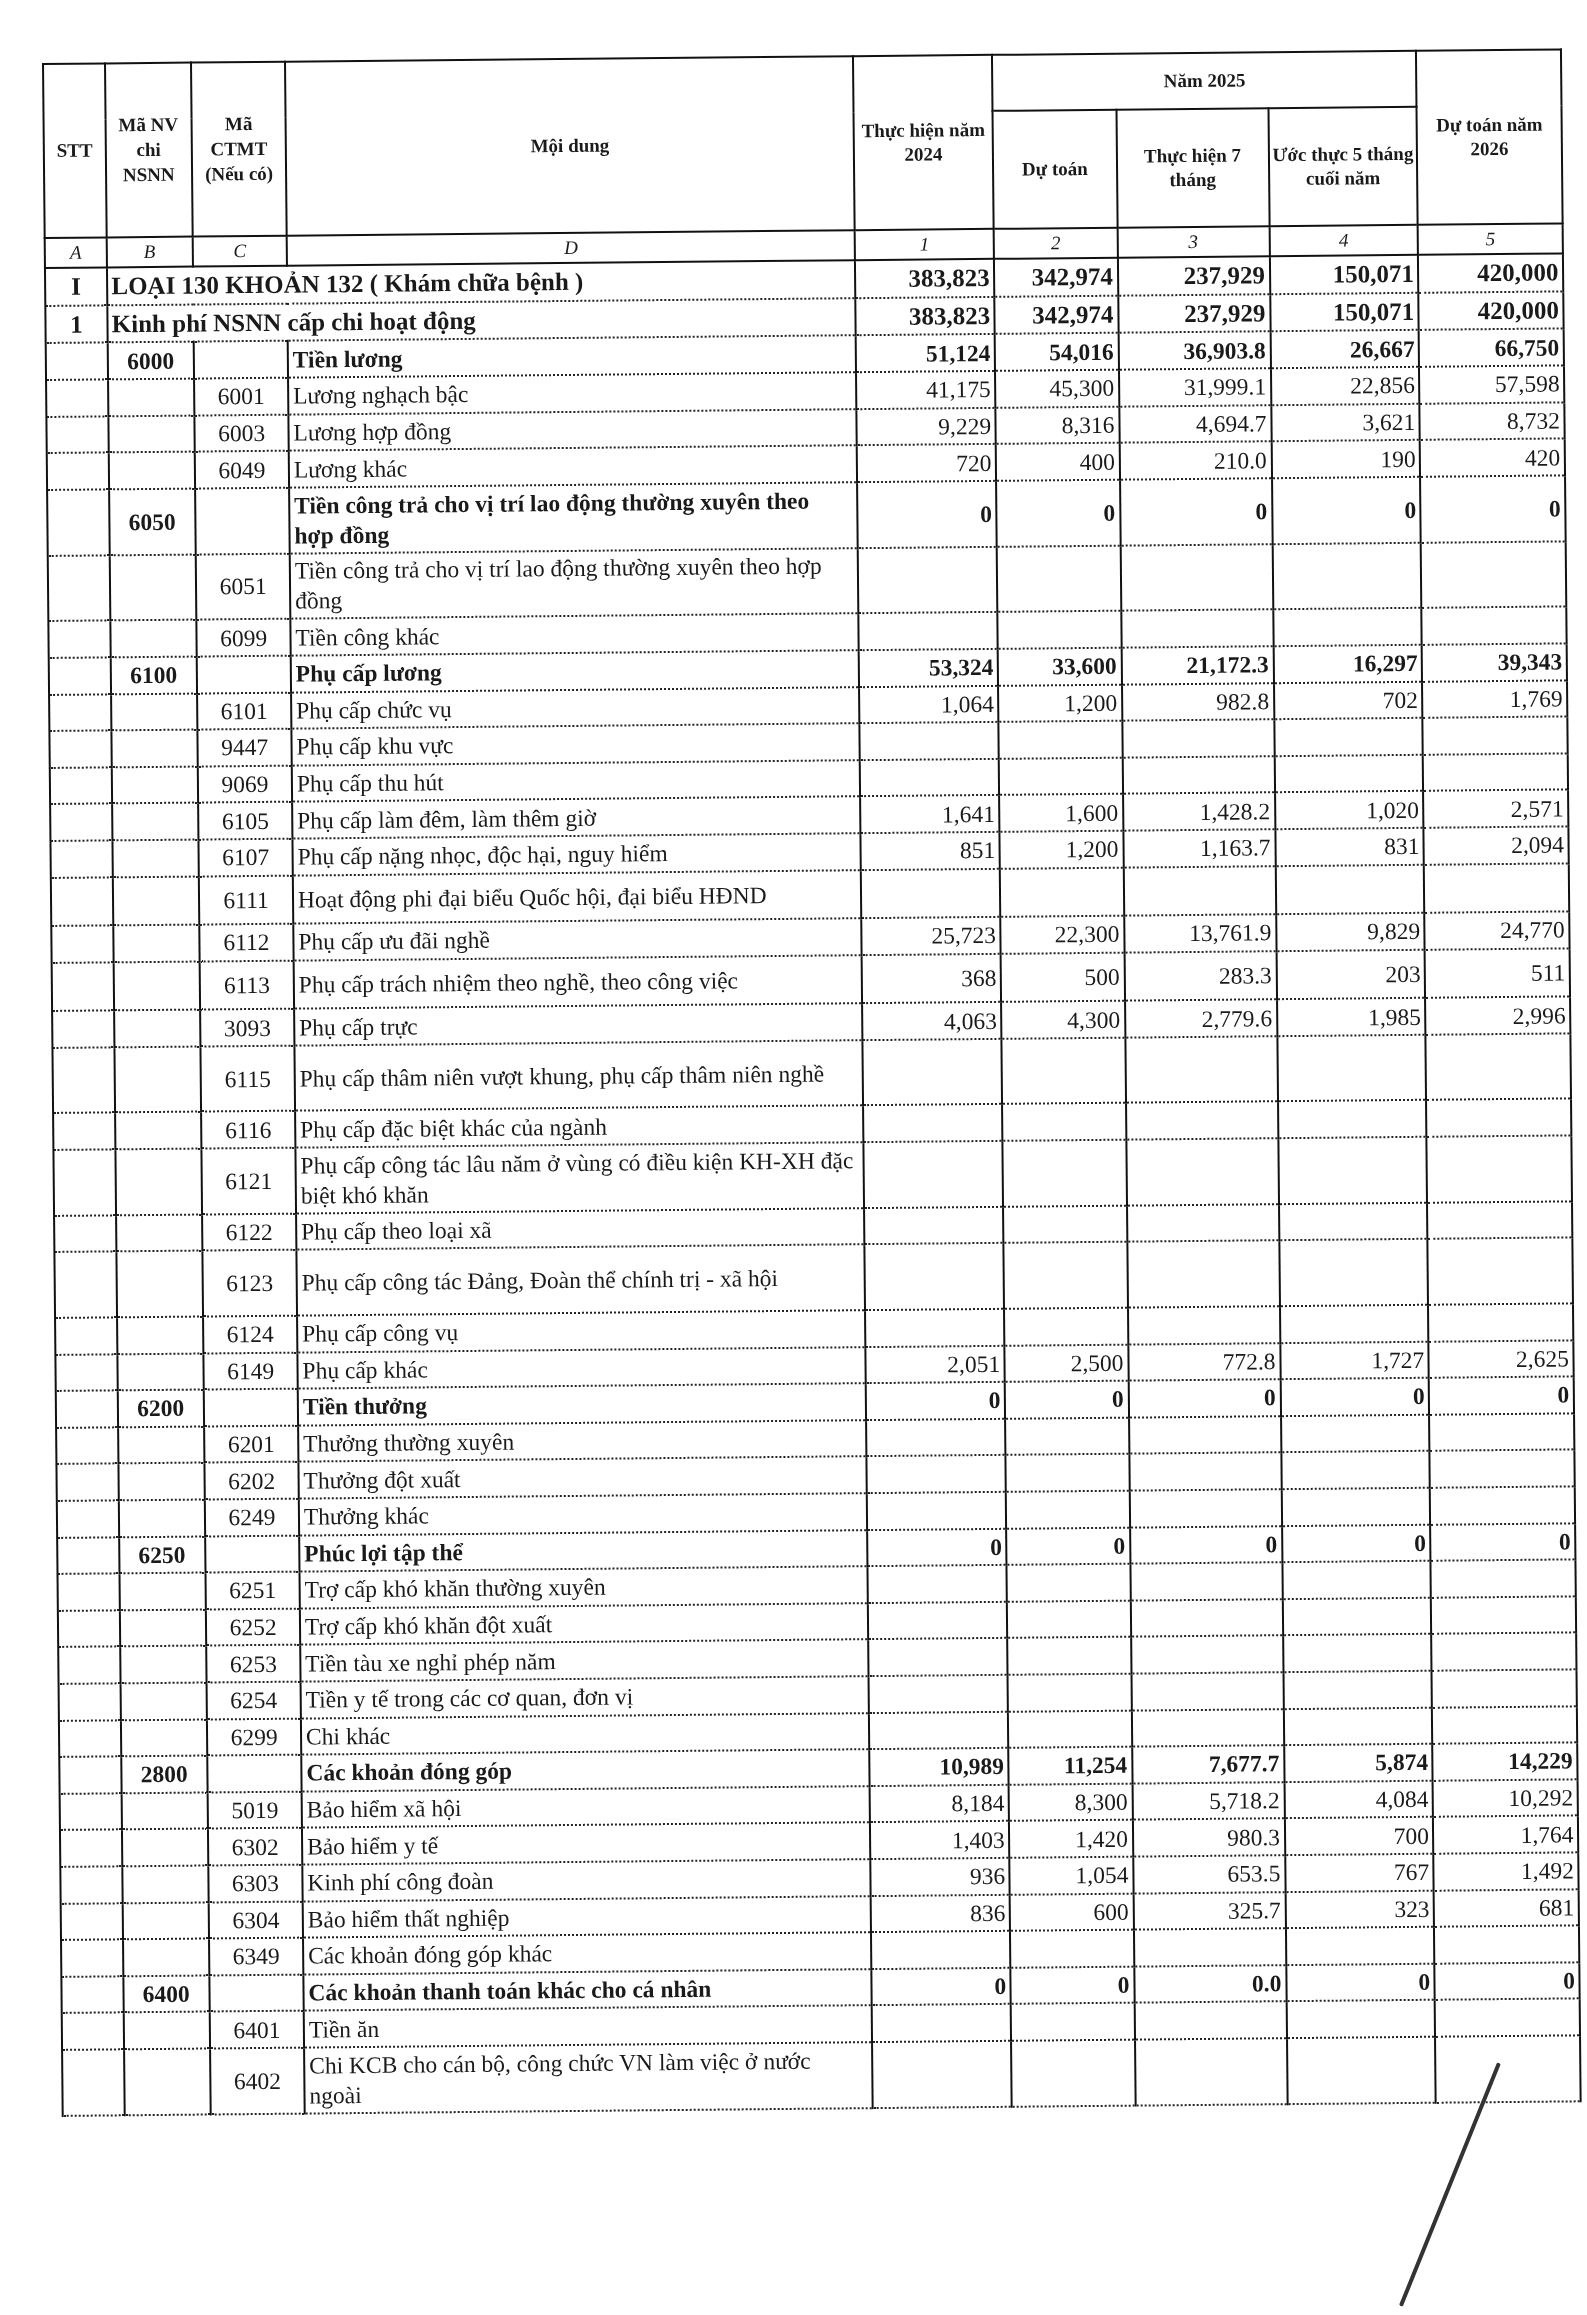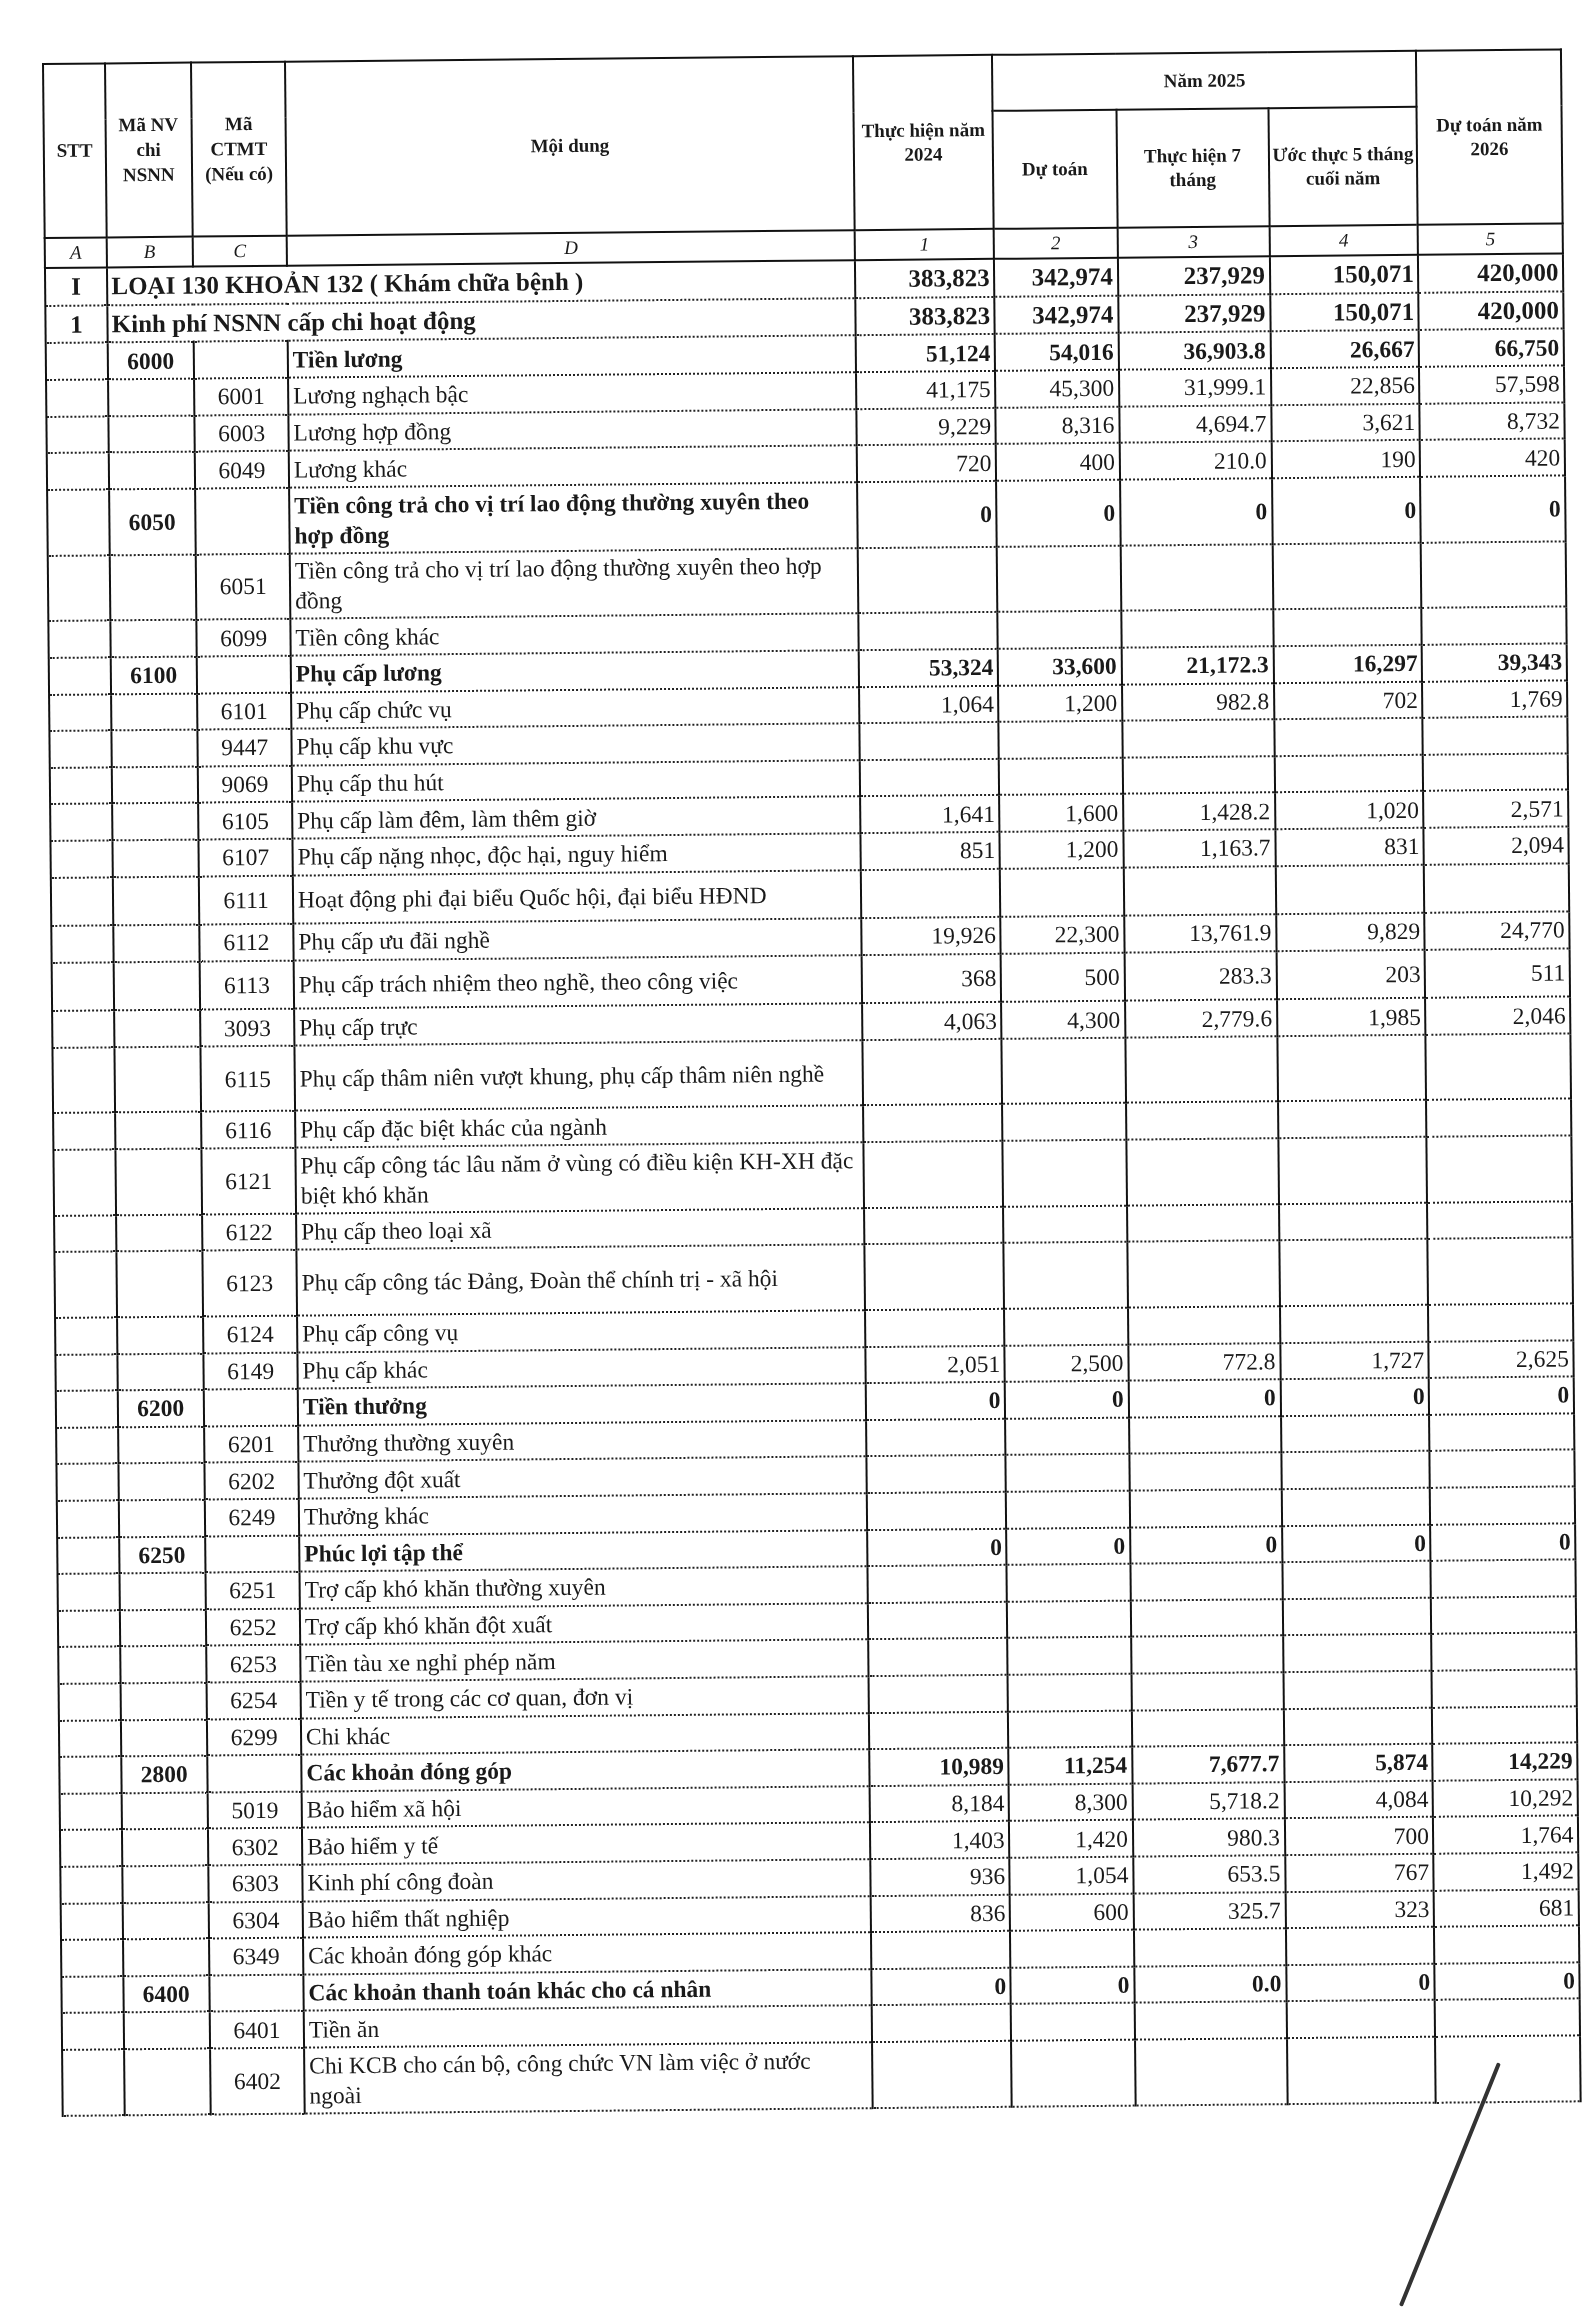--- a/index.html
+++ b/index.html
@@ -244,21 +244,21 @@
           <td class="num"></td>
           <td class="num"></td>
           <td class="num"></td>
           <td class="num"></td>
         </tr>
         <tr class="item r-h1">
           <td class="code"></td>
           <td class="code grp-code"></td>
           <td class="code">6112</td>
           <td class="content">Phụ cấp ưu đãi nghề</td>
-          <td class="num">19,926</td>
+          <td class="num">25,723</td>
           <td class="num">22,300</td>
           <td class="num">13,761.9</td>
           <td class="num">9,829</td>
           <td class="num">24,770</td>
         </tr>
         <tr class="item r-mid">
           <td class="code"></td>
           <td class="code grp-code"></td>
           <td class="code">6113</td>
           <td class="content">Phụ cấp trách nhiệm theo nghề, theo công việc</td>
@@ -270,21 +270,21 @@
         </tr>
         <tr class="item r-h1">
           <td class="code"></td>
           <td class="code grp-code"></td>
           <td class="code">3093</td>
           <td class="content">Phụ cấp trực</td>
           <td class="num">4,063</td>
           <td class="num">4,300</td>
           <td class="num">2,779.6</td>
           <td class="num">1,985</td>
-          <td class="num">2,046</td>
+          <td class="num">2,996</td>
         </tr>
         <tr class="item r-h2">
           <td class="code"></td>
           <td class="code grp-code"></td>
           <td class="code">6115</td>
           <td class="content">Phụ cấp thâm niên vượt khung, phụ cấp thâm niên nghề</td>
           <td class="num"></td>
           <td class="num"></td>
           <td class="num"></td>
           <td class="num"></td>

